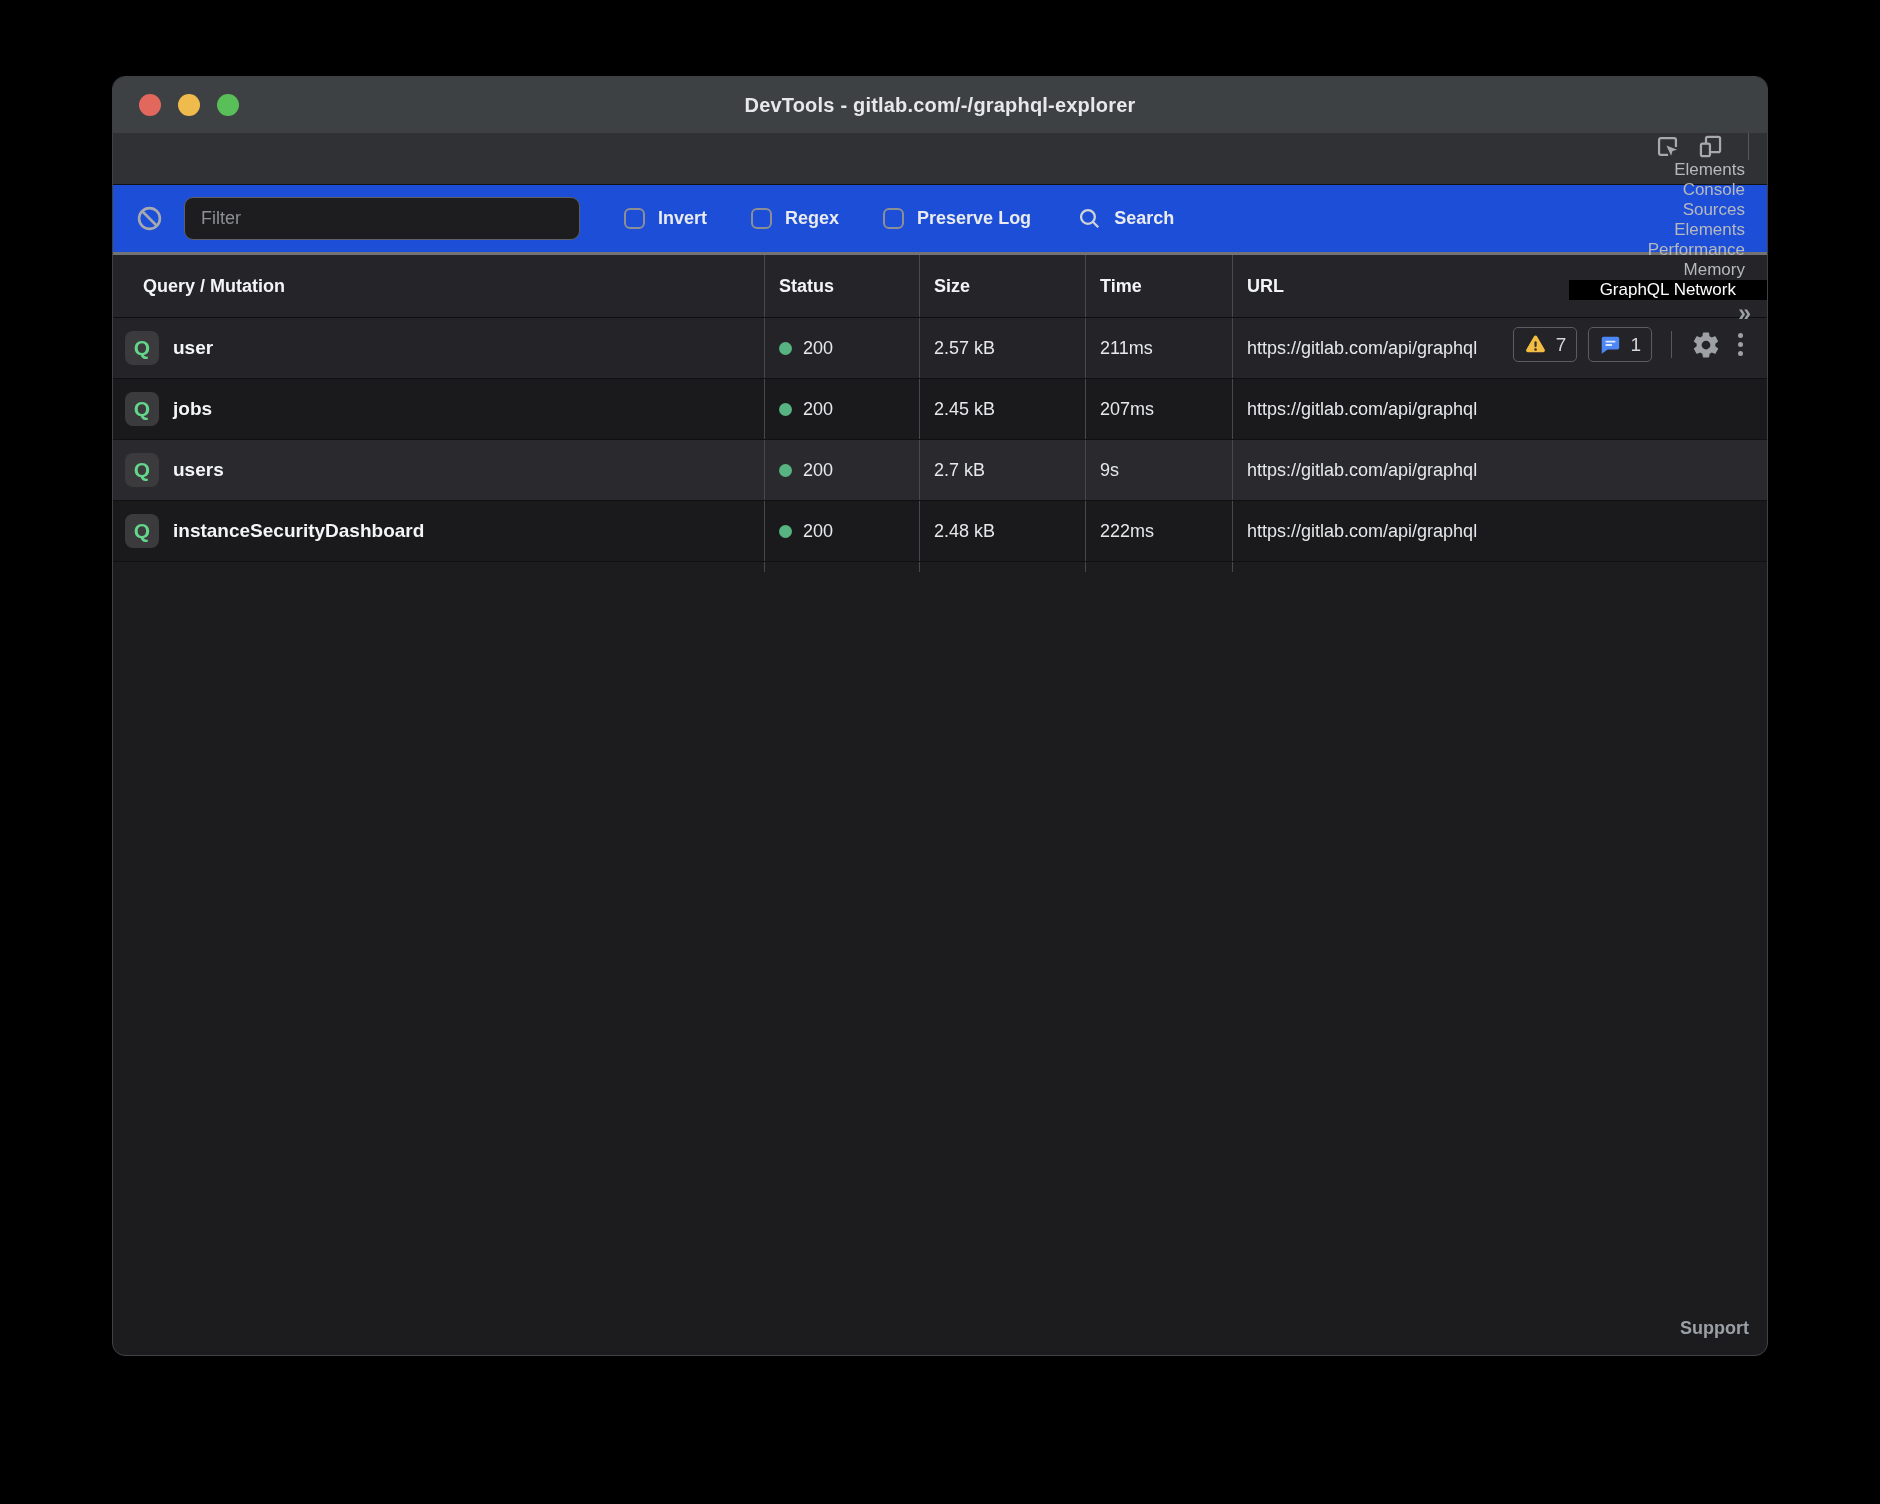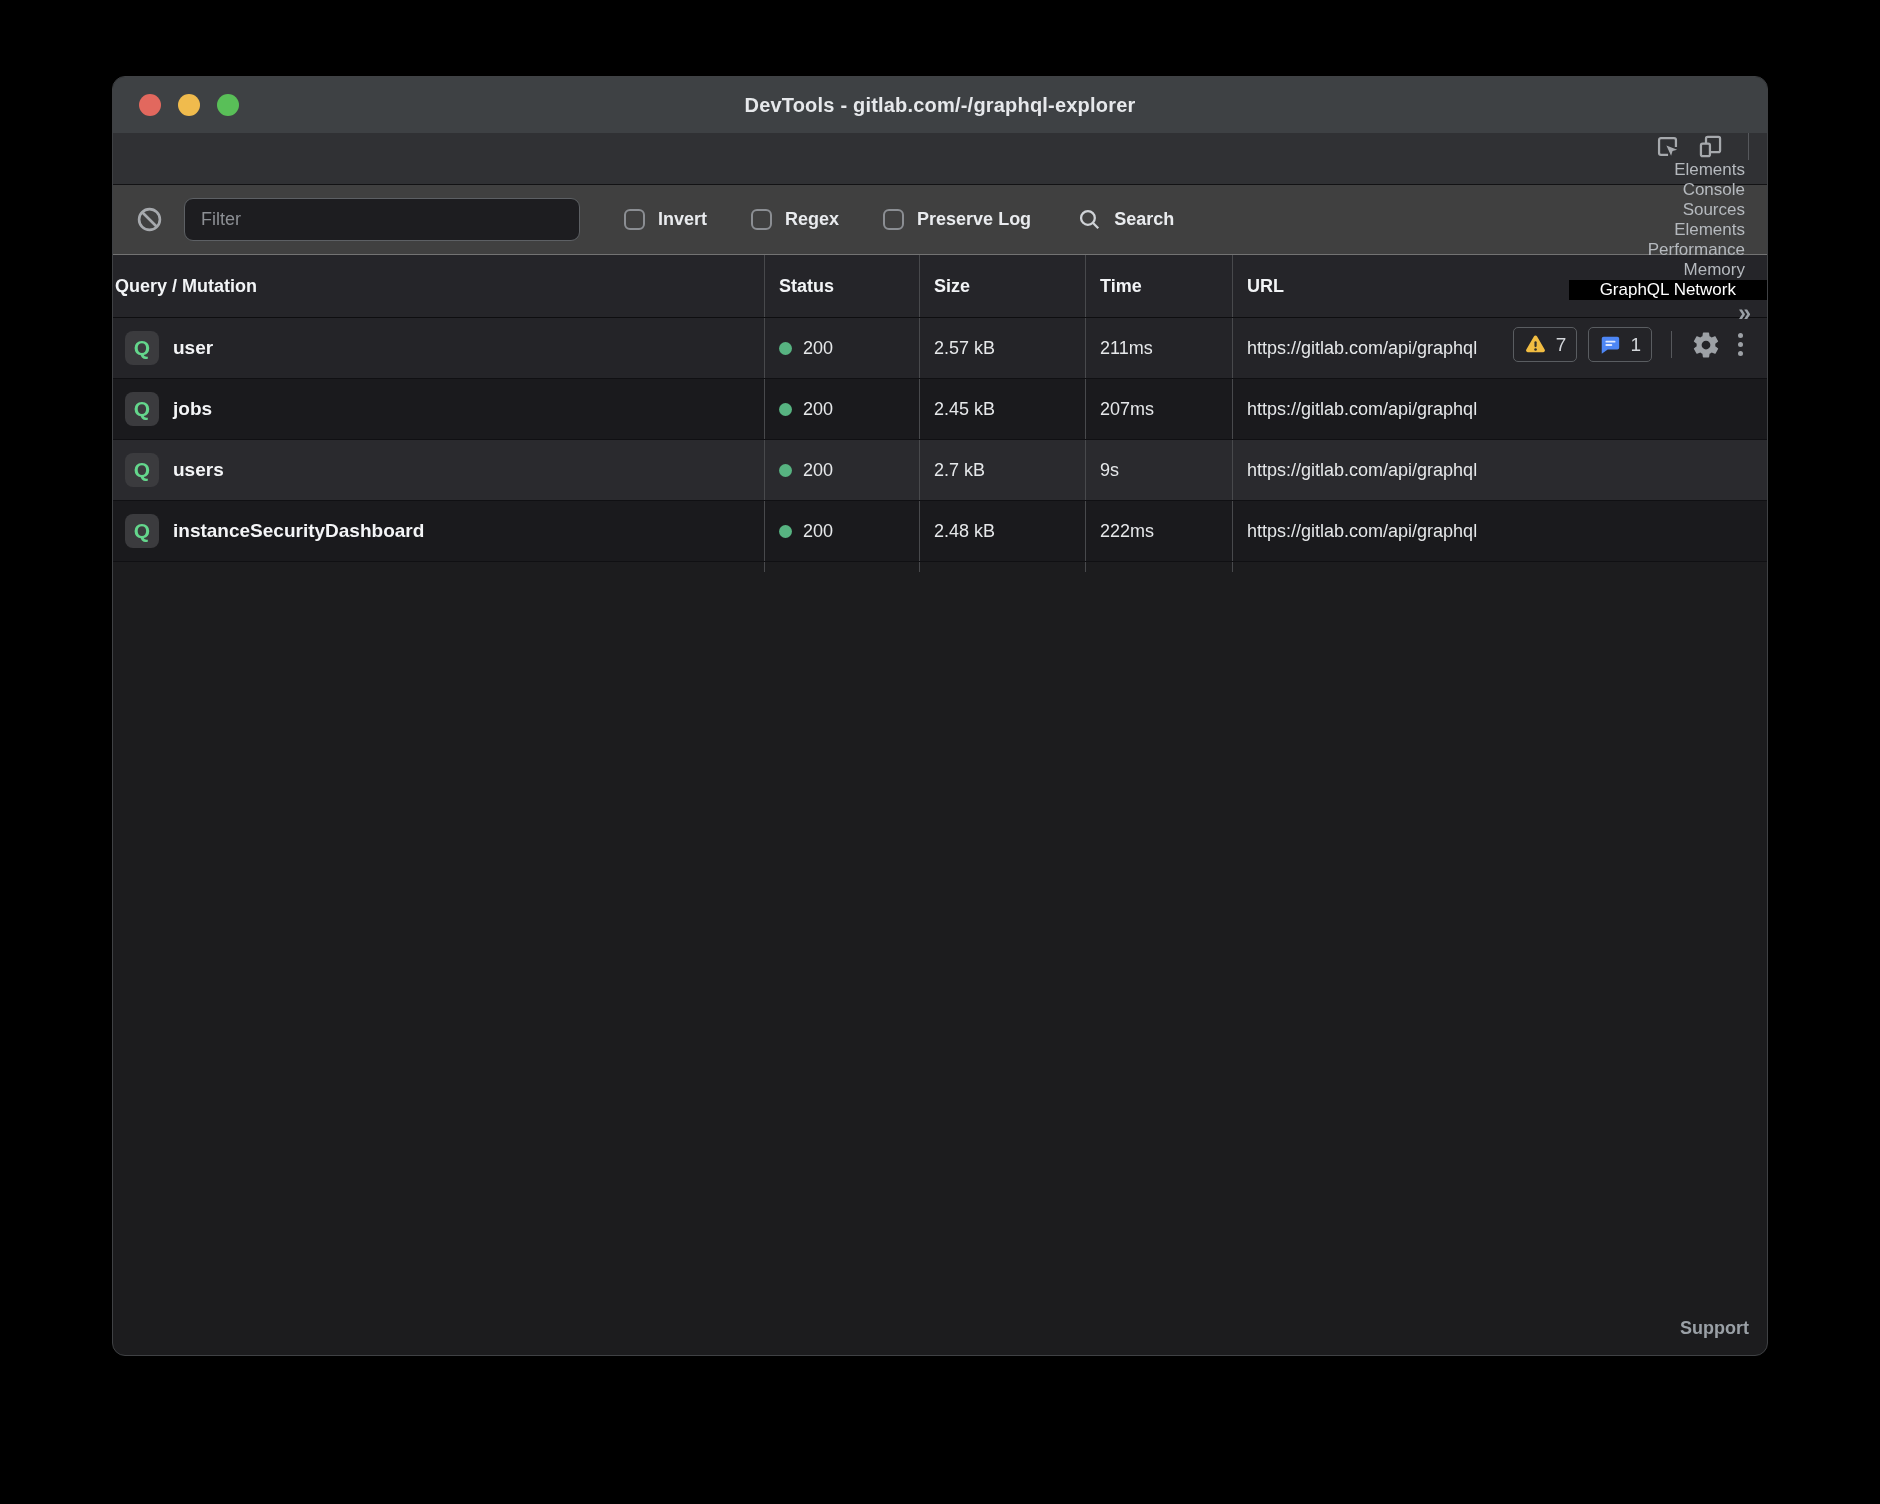--- a/index.html
+++ b/index.html
@@ -31,41 +31,41 @@
   .tab.selected { background:#000; color:#fff; padding:0 31px; }
   .overflow-chevron { display:flex; align-items:center; padding:0 16px; color:#9aa0a6;
                       font-size:23px; font-weight:700; }
   .tab-right { margin-left:auto; display:flex; align-items:center; gap:11px; padding-right:18px; }
   .badge { display:flex; align-items:center; gap:9px; border:1px solid #5a5d61;
            border-radius:5px; padding:0 10px; height:35px; color:#d3d6da; font-size:19px; }
   .kebab { display:flex; flex-direction:column; gap:4px; padding:0 6px; }
   .kebab span { width:5px; height:5px; border-radius:50%; background:#9da1a6; }
 
   
-  .toolbar { height:70px; background:#404040; display:flex; align-items:center;
-             border-bottom:1px solid #737373; padding-left:22px; }
+  .toolbar { height:70px; background:#1d4ed8; display:flex; align-items:center;
+             border-bottom:3px solid #737373; padding-left:22px; }
   .filter-input { width:396px; height:43px; margin-left:20px; background:#1d1d20;
                   border:1.5px solid #5d6064; border-radius:9px; color:#e8eaed;
                   font-size:18px; padding:0 16px; outline:none;
                   font-family:"Liberation Sans","DejaVu Sans",sans-serif; }
   .filter-input::placeholder { color:#8c8f94; }
   .check-group { display:flex; align-items:center; gap:13px; margin-left:44px; }
   .checkbox { width:21px; height:21px; border:2px solid #8b8e93; border-radius:6px;
               background:transparent; }
   .check-label { color:#e9ebee; font-size:18px; font-weight:700; }
   .search-group { display:flex; align-items:center; gap:12px; margin-left:46px; }
   .search-label { color:#e9ebee; font-size:18px; font-weight:700; }
 
   
   .grid { display:grid; grid-template-columns:651px 155px 166px 147px 1fr; }
   .thead { height:63px; background:#252529; border-bottom:1px solid #0e0e10; }
   .cell { display:flex; align-items:center; padding-left:14px; overflow:hidden; }
   .cell + .cell { border-left:1px solid #48494c; }
   .thead .cell { color:#f2f4f6; font-size:18px; font-weight:700; }
-  .thead .cell:first-child { padding-left:2px; }
+  .thead .cell:first-child { padding-left:30px; }
 
   .row { height:61px; border-bottom:1px solid #101013; color:#e6e8ea; font-size:18px; }
   .row-a { background:#242428; }
   .row-b { background:#1a1a1d; }
   .row-c { background:#2a2a2e; }
   .name-cell { gap:14px; padding-left:12px; }
   .qbadge { width:34px; height:34px; min-width:34px; border-radius:8px; background:#3b3b3e;
             color:#64d68c; display:flex; align-items:center; justify-content:center;
             font-weight:700; font-size:21px; }
   .req-name { color:#f4f5f7; font-weight:700; font-size:19px; }

